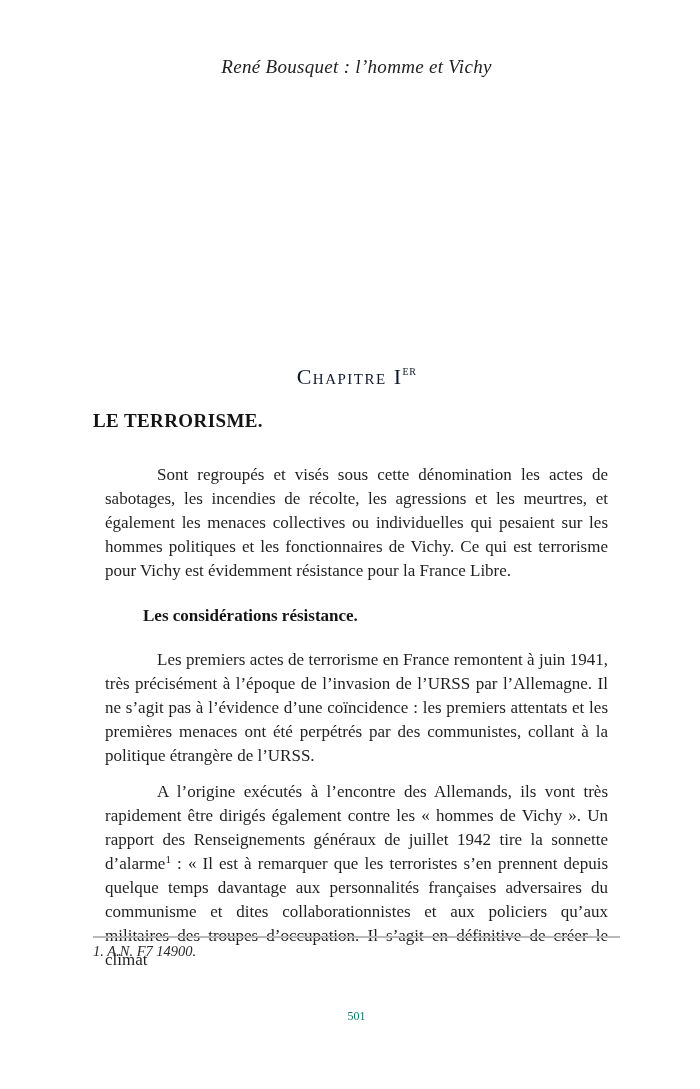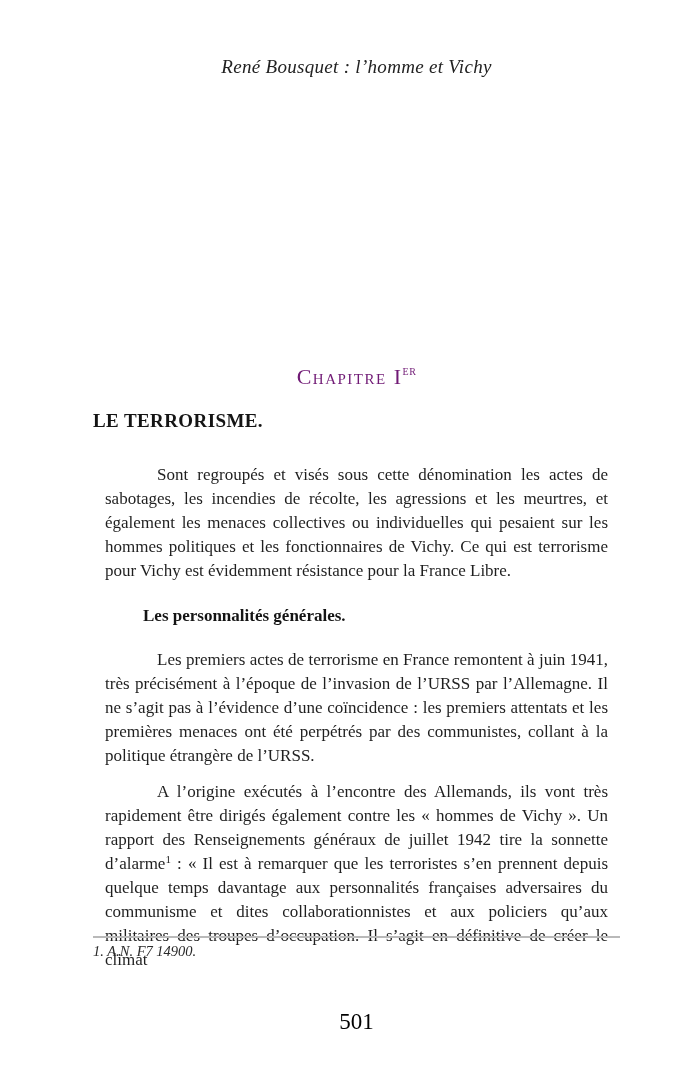--- a/index.html
+++ b/index.html
@@ -29,21 +29,21 @@
     font-size: 19px;
     letter-spacing: 0.3px;
     color: #222;
   }
   .chapter-number {
     top: 364px;
     text-align: center;
     font-variant: small-caps;
     font-size: 22px;
     letter-spacing: 1.5px;
-    color: #701a75;
+    color: #0f172a;
   }
   .chapter-number sup {
     font-variant: normal;
     text-transform: uppercase;
     font-size: 10px;
     position: relative;
     top: -1px;
     vertical-align: super;
     letter-spacing: 0.5px;
   }
@@ -87,40 +87,40 @@
     width: 527px;
   }
   .footnote-text {
     font-style: italic;
     font-size: 14.5px;
     color: #2a2a2a;
   }
   .page-number {
     top: 1009px;
     text-align: center;
-    font-size: 23px;
-    color: #000000;
+    font-size: 12px;
+    color: #0f766e;
   }
 </style>
 </head>
 <body>
 
 <div class="page">
 
   <div class="column running-header">René Bousquet : l’homme et Vichy</div>
 
   <div class="column chapter-number"><span>Chapitre I</span><sup>er</sup></div>
 
   <div class="column chapter-title">LE TERRORISME.</div>
 
   <div class="column text-block">
 
     <p>Sont regroupés et visés sous cette dénomination les actes de sabotages, les incendies de récolte, les agressions et les meurtres, et également les menaces collectives ou individuelles qui pesaient sur les hommes politiques et les fonctionnaires de Vichy. Ce qui est terrorisme pour Vichy est évidemment résistance pour la France Libre.</p>
 
-    <div class="section-heading">Les personnalités générales.</div>
+    <div class="section-heading">Les considérations résistance.</div>
 
     <p>Les premiers actes de terrorisme en France remontent à juin 1941, très précisément à l’époque de l’invasion de l’URSS par l’Allemagne. Il ne s’agit pas à l’évidence d’une coïncidence : les premiers attentats et les premières menaces ont été perpétrés par des communistes, collant à la politique étrangère de l’URSS.</p>
 
     <p><span>A l’origine exécutés à l’encontre des Allemands, ils vont très rapidement être dirigés également contre les « hommes de Vichy ». Un rapport des Renseignements généraux de juillet 1942 tire la sonnette d’alarme</span><sup class="footnote-ref">1</sup><span> : « Il est à remarquer que les terroristes s’en prennent depuis quelque temps davantage aux personnalités françaises adversaires du communisme et dites collaborationnistes et aux policiers qu’aux militaires des troupes d’occupation. Il s’agit en définitive de créer le climat</span></p>
 
   </div>
 
   <div class="column footnote-area">
     <hr class="footnote-rule">
     <div class="footnote-text">1. A.N. F7 14900.</div>

